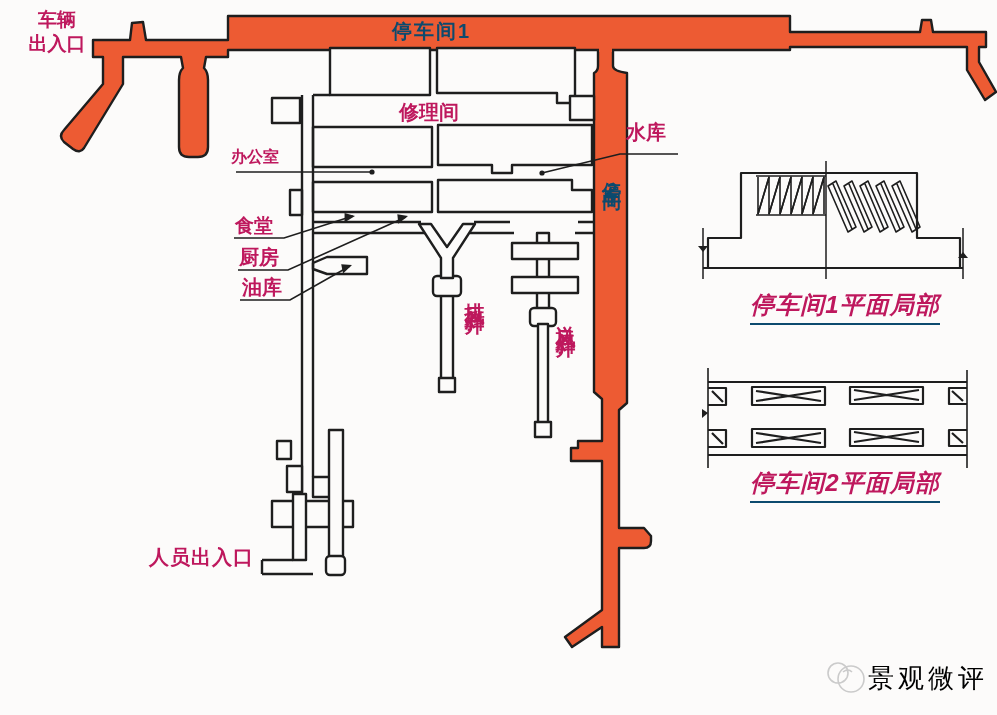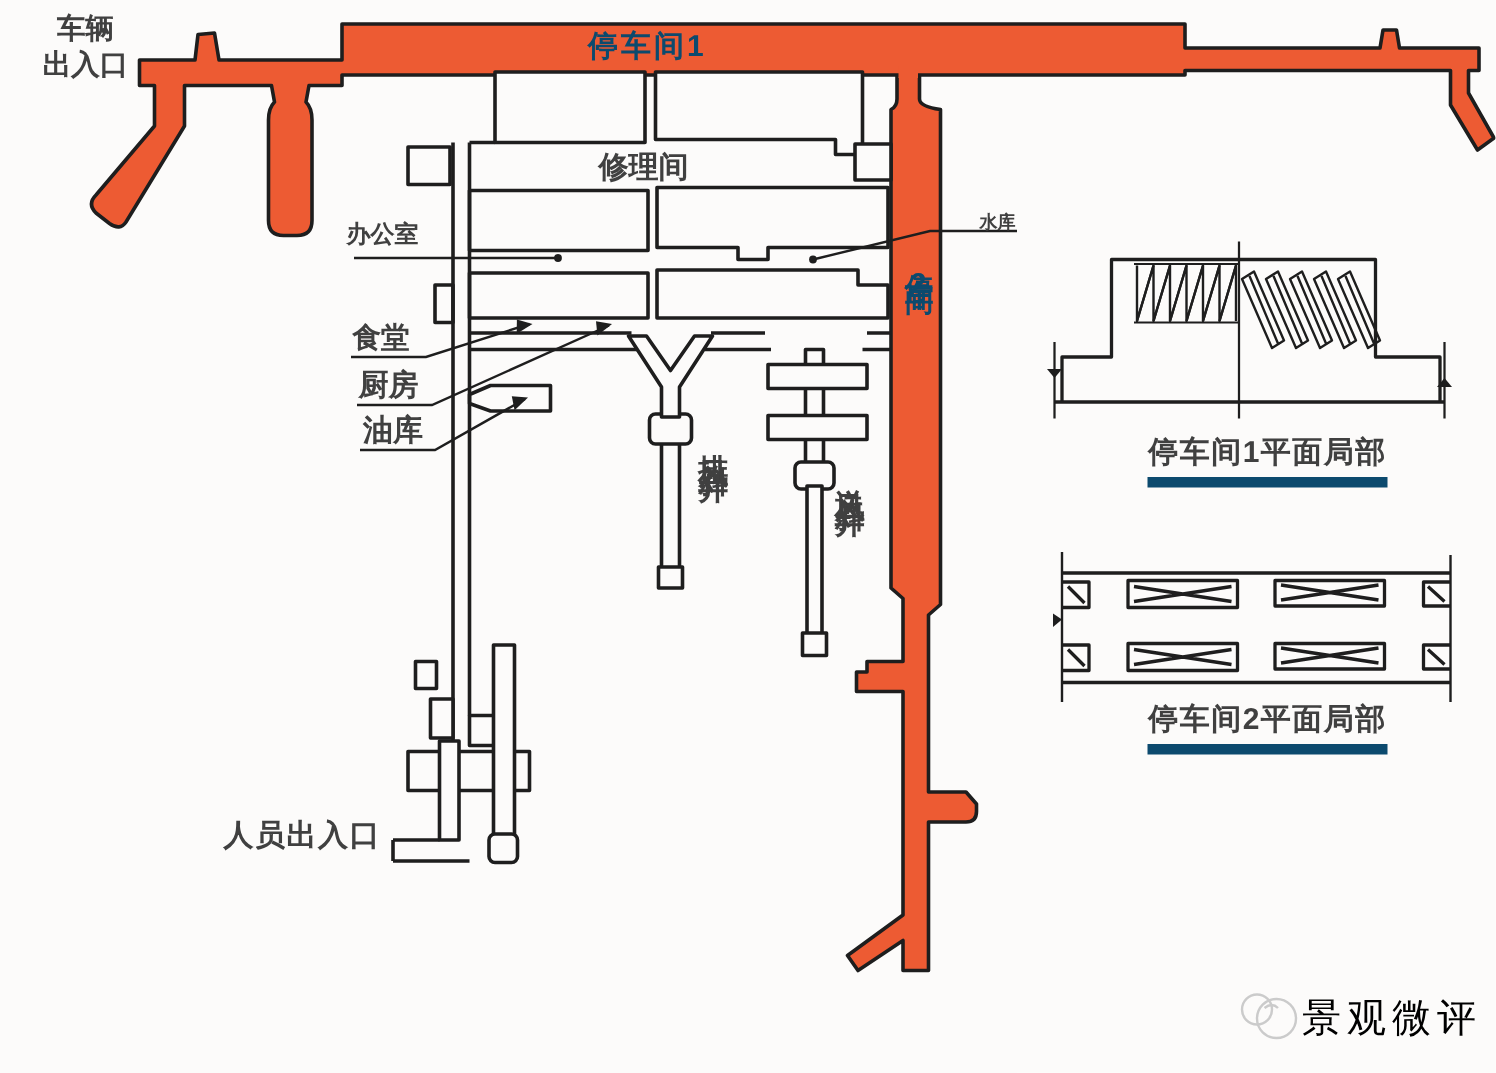--- a/index.html
+++ b/index.html
@@ -3,31 +3,31 @@
 <meta charset="utf-8">
 <style>
   html,body{margin:0;padding:0;}
   #stage{
     position:relative;width:997px;height:715px;
     background:#fcfbfa;overflow:hidden;
     font-family:"Liberation Sans",sans-serif;
   }
   #linework{position:absolute;left:0;top:0;}
   .lbl{
-    position:absolute;color:#404040;white-space:nowrap;
+    position:absolute;color:#be185d;white-space:nowrap;
     font-weight:600;line-height:1.25;
   }
   .lbl.red{color:#0c4a6e;}
   .vert{
     writing-mode:vertical-rl;text-orientation:upright;
     letter-spacing:4px;
   }
   .detail-cap{
-    font-size:20px;letter-spacing:1px;
-    border-bottom:7px solid #0c4a6e;padding-bottom:5px;
+    font-size:24px;letter-spacing:1px;
+    border-bottom:2px solid #0c4a6e;padding-bottom:5px;font-style:italic;
   }
   .center-wrap{position:absolute;text-align:center;}
   #caption{font-size:24px;letter-spacing:2px;font-weight:700;}
   #caption .gap{display:inline-block;width:30px;}
   #watermark-text{color:#000000;font-size:26px;letter-spacing:4px;font-weight:400;}
 </style>
 </head>
 <body>
 
 <div id="stage">
@@ -167,21 +167,21 @@
   </div>
 
   <div class="lbl red" style="left:392px;top:19px;font-size:20px;letter-spacing:2px;">停车间1</div>
 
   <div class="lbl red vert" style="left:600px;top:167px;font-size:19px;">停车间2</div>
 
   <div class="lbl" style="left:399px;top:100px;font-size:20px;">修理间</div>
 
   <div class="lbl" style="left:231px;top:147px;font-size:16px;">办公室</div>
 
-  <div class="lbl" style="left:626px;top:141px;font-size:12px;padding-left:27px;">水库</div>
+  <div class="lbl" style="left:626px;top:120px;font-size:20px;">水库</div>
 
   <div class="lbl" style="left:235px;top:214px;font-size:19px;">食堂</div>
 
   <div class="lbl" style="left:239px;top:245px;font-size:20px;">厨房</div>
 
   <div class="lbl" style="left:242px;top:275px;font-size:20px;">油库</div>
 
   <div class="lbl vert" style="left:462px;top:287px;font-size:20px;">排风斜井</div>
 
   <div class="lbl vert" style="left:553px;top:310px;font-size:20px;">送风斜井</div>

